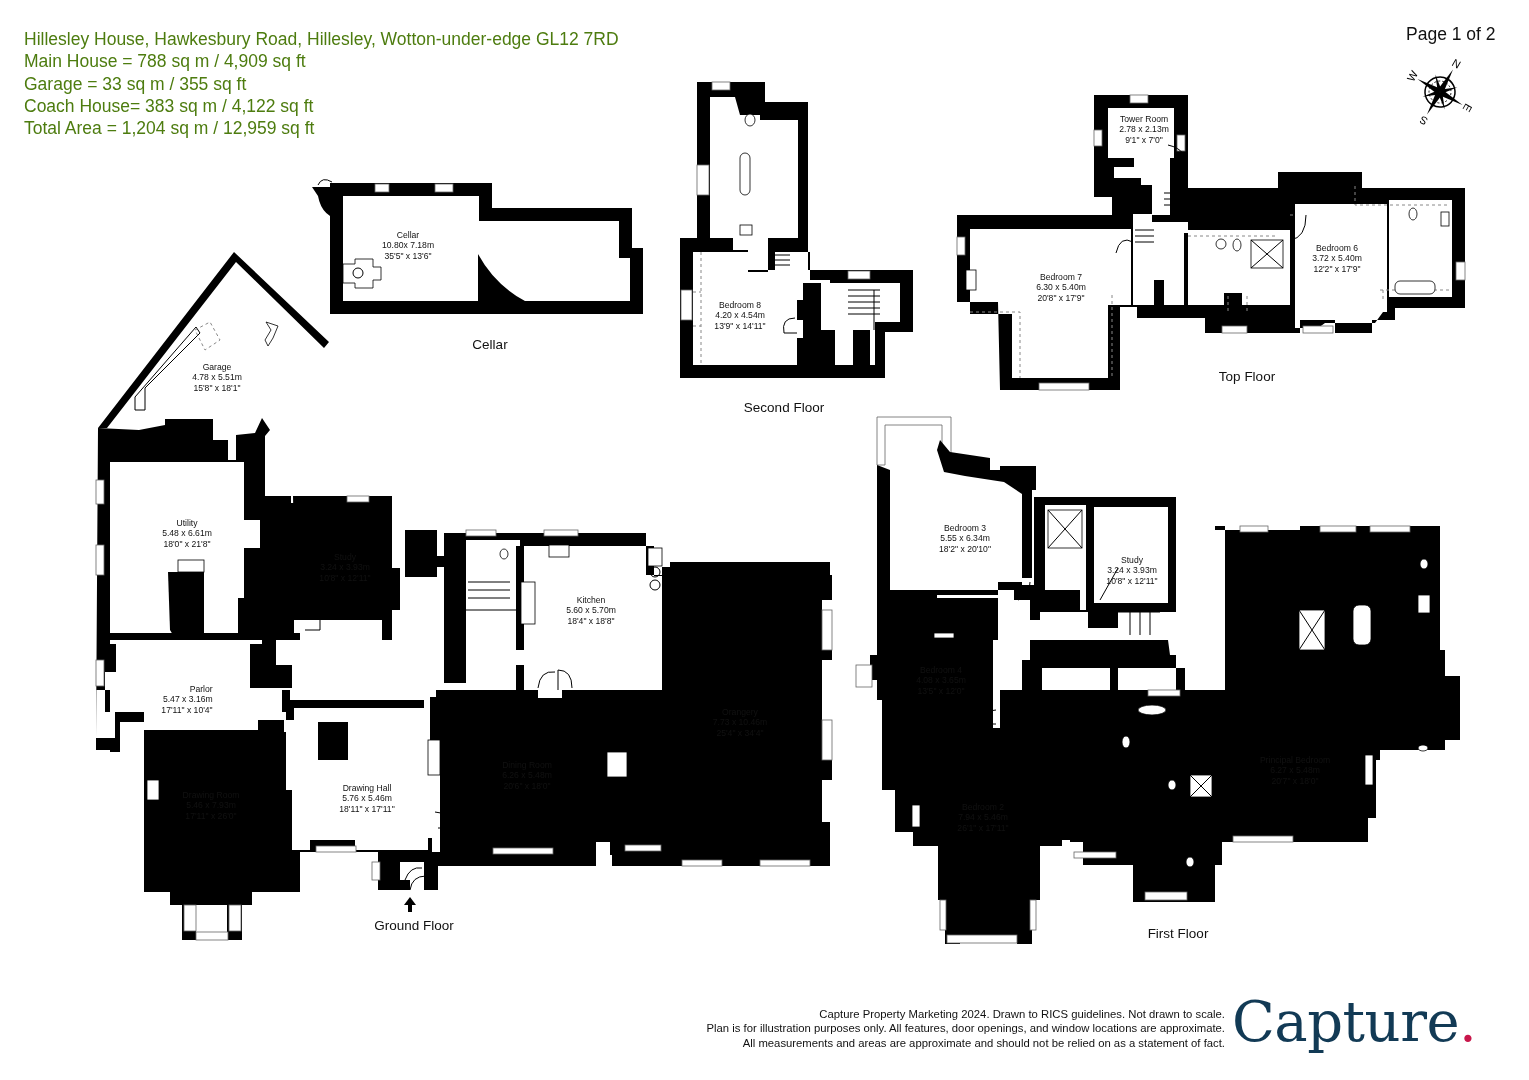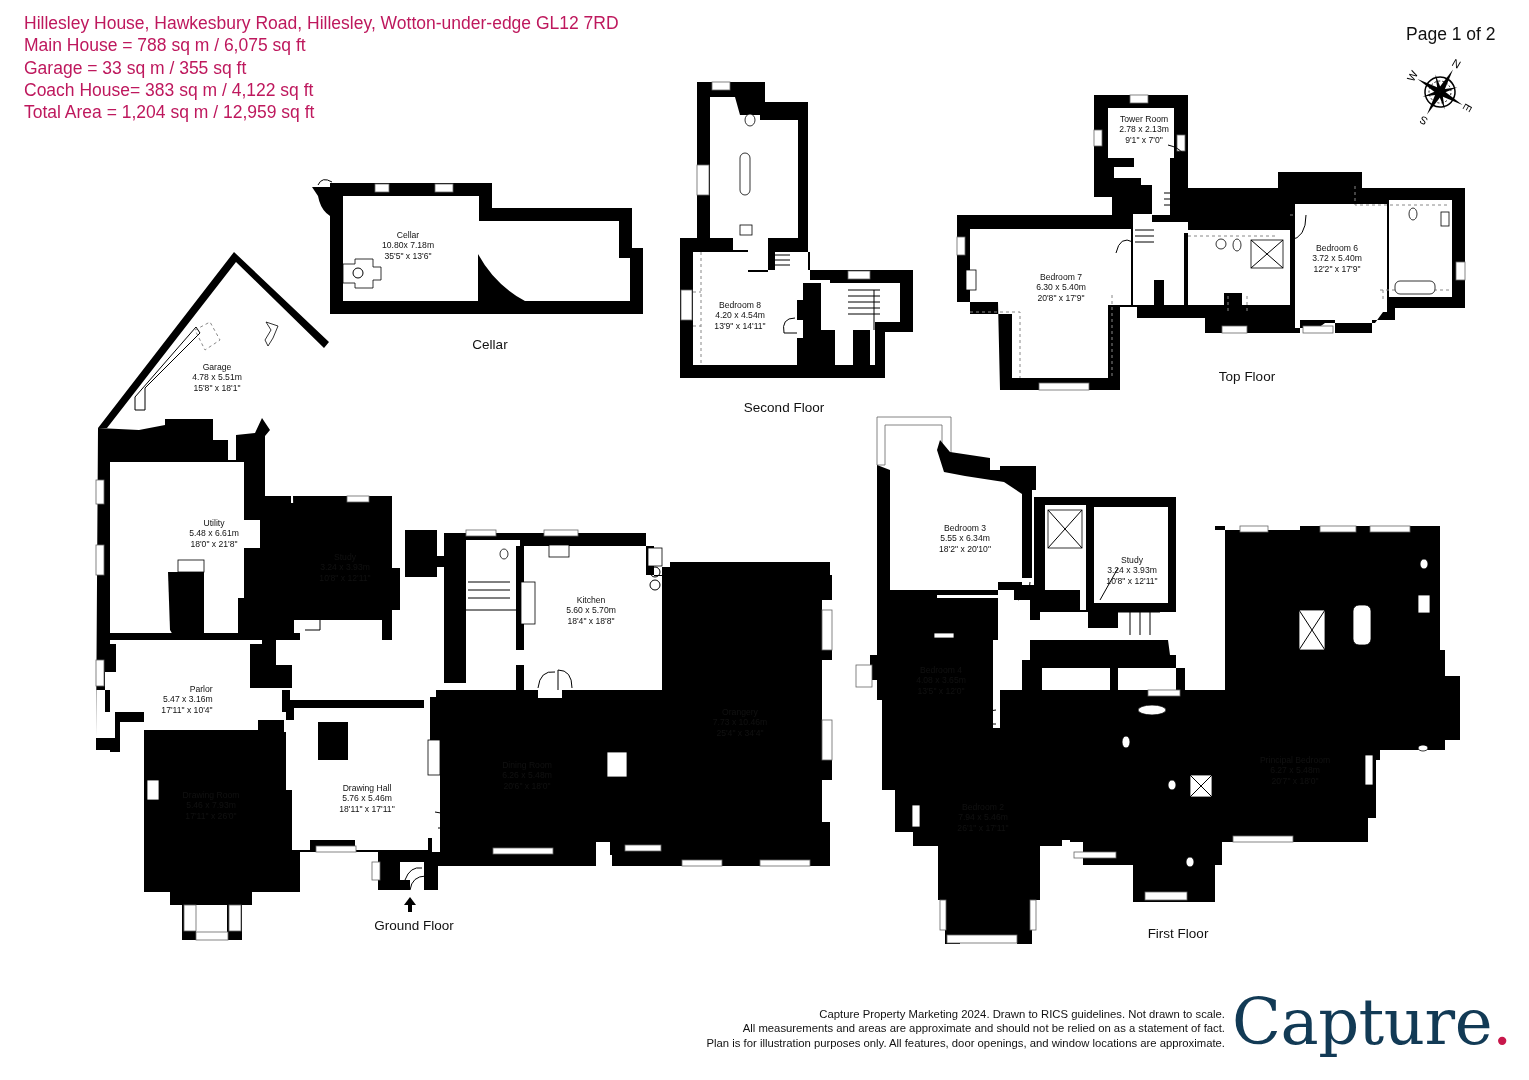--- a/index.html
+++ b/index.html
@@ -1,40 +1,40 @@
 <!DOCTYPE html>
 <html><head>
 <meta charset="utf-8">
 <style>
   html, body { margin:0; padding:0; background:#ffffff; }
   body { width:1529px; height:1080px; position:relative; overflow:hidden; font-family:"Liberation Sans", sans-serif; color:#111; }
-  .hdr { position:absolute; left:24px; top:12px; font-size:17.5px; line-height:22.3px; color:#be185d; }
+  .hdr { position:absolute; left:24px; top:28px; font-size:17.5px; line-height:22.3px; color:#4d7c0f; }
   .hdr div { white-space:nowrap; }
   .page { position:absolute; left:1406px; top:24px; font-size:17.5px; color:#111; }
   .compass { position:absolute; left:1400px; top:52px; width:82px; height:80px; }
   svg.plan { position:absolute; left:0; top:0; width:1529px; height:1080px; }
   .wall { fill:#000; }
   .ln { fill:none; stroke:#000; stroke-width:1; }
   .thin { fill:#fff; stroke:#000; stroke-width:0.8; }
   .dash { fill:none; stroke:#888; stroke-width:1; stroke-dasharray:3 3; }
   .win { fill:#fff; stroke:#666; stroke-width:0.8; }
   .room { position:absolute; text-align:center; font-size:8.6px; line-height:10.3px; color:#111; white-space:nowrap; transform:translateX(-50%); }
   .floor { position:absolute; font-size:13.5px; color:#111; white-space:nowrap; transform:translateX(-50%); }
   .disc { position:absolute; right:304px; top:1007px; text-align:right; font-size:11.3px; line-height:14.3px; color:#111; }
   .disc div { white-space:nowrap; }
-  .logo { position:absolute; left:1232px; top:990px; font-family:"DejaVu Serif", "Liberation Serif", serif; font-size:64px; line-height:64px; letter-spacing:-0.5px; }
+  .logo { position:absolute; left:1232px; top:990px; font-family:"DejaVu Serif", "Liberation Serif", serif; font-size:56px; line-height:64px; letter-spacing:-0.5px; }
   .logo .word { color:#123a55; }
   .logo .dot { color:#c8174b; }
 </style>
 </head>
 <body>
 
 <div class="hdr">
   <div>Hillesley House, Hawkesbury Road, Hillesley, Wotton-under-edge GL12 7RD</div>
-  <div>Main House = 788 sq m / 6,075 sq ft</div>
+  <div>Main House = 788 sq m / 4,909 sq ft</div>
   <div>Garage = 33 sq m / 355 sq ft</div>
   <div>Coach House= 383 sq m / 4,122 sq ft</div>
   <div>Total Area = 1,204 sq m / 12,959 sq ft</div>
 </div>
 
 <div class="page">Page 1 of 2</div>
 
 <svg class="compass" viewBox="0 0 82 80">
   <g transform="translate(40,40) rotate(30)">
     <circle r="15" fill="none" stroke="#000" stroke-width="1.5"></circle>
@@ -253,21 +253,21 @@
   <div>3.72 x 5.40m</div>
   <div>12'2" x 17'9"</div>
 </div>
 <div class="floor" style="left:1247px; top:369px;">Top Floor</div>
 
 <div class="room" style="left:217px; top:362px;">
   <div>Garage</div>
   <div>4.78 x 5.51m</div>
   <div>15'8" x 18'1"</div>
 </div>
-<div class="room" style="left:187px; top:518px;margin-left:27px;">
+<div class="room" style="left:187px; top:518px;">
   <div>Utility</div>
   <div>5.48 x 6.61m</div>
   <div>18'0" x 21'8"</div>
 </div>
 <div class="room" style="left:345px; top:552px;">
   <div>Study</div>
   <div>3.24 x 3.93m</div>
   <div>10'8" x 12'11"</div>
 </div>
 <div class="room" style="left:187px; top:684px;text-align:right;">
@@ -324,19 +324,19 @@
 </div>
 <div class="room" style="left:1295px; top:755px;">
   <div>Principal Bedroom</div>
   <div>6.27 x 5.48m</div>
   <div>20'7" x 18'0"</div>
 </div>
 <div class="floor" style="left:1178px; top:926px;">First Floor</div>
 
 <div class="disc">
   <div>Capture Property Marketing 2024. Drawn to RICS guidelines.  Not drawn to scale.</div>
+  <div>Plan is for illustration purposes only. All features, door openings, and window locations are approximate.</div>
   <div>All measurements and areas are approximate and should not be relied on as a statement of fact.</div>
-  <div>Plan is for illustration purposes only. All features, door openings, and window locations are approximate.</div>
 </div>
 
 <div class="logo">
   <span class="word">Capture</span><span class="dot">.</span>
 </div>
 
 </body></html>

